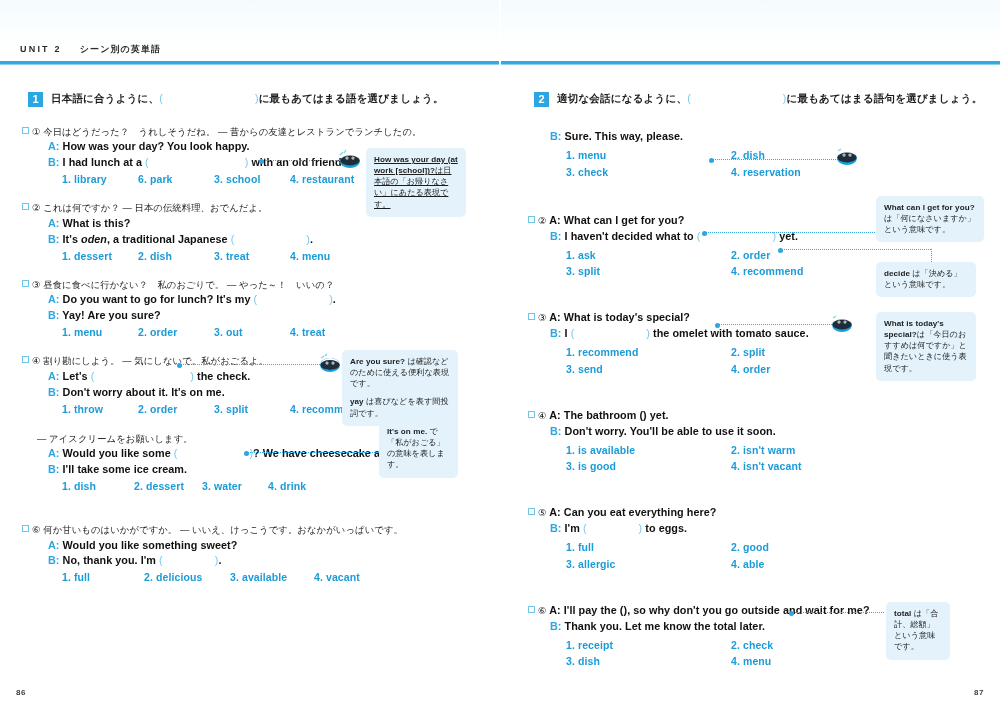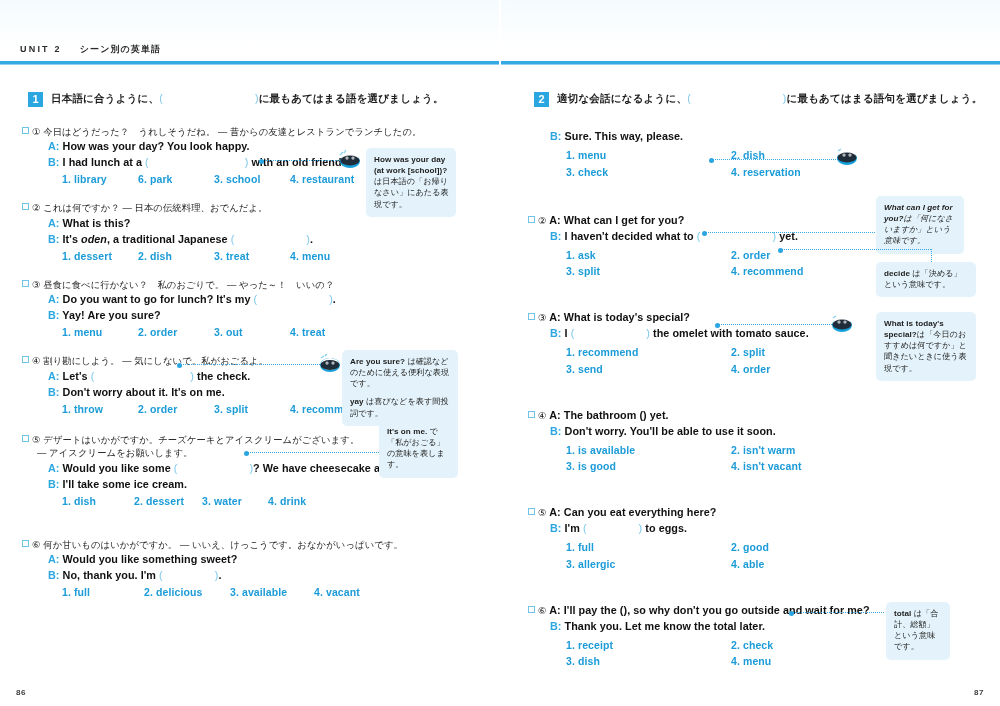--- a/index.html
+++ b/index.html
@@ -265,24 +265,20 @@
       </div>
       <div class="opts opts-row wide">
         <span class="opt">1. throw</span>
         <span class="opt">2. order</span>
         <span class="opt">3. split</span>
         <span class="opt">4. recommend</span>
       </div>
     </div>
 
     <div class="item" style="margin-top:18px;">
-      <div class="q-jp">
-        <span class="cbox"></span><span class="circnum">⑤</span>
-        <span>デザートはいかがですか。チーズケーキとアイスクリームがございます。</span>
-      </div>
       <div class="q-jp q-jp-cont">
         <span>― アイスクリームをお願いします。</span>
       </div>
       <div class="line">
         <span class="spk">A:</span>
         <span>Would you like some</span>
         <span class="paren">(</span><span class="blank-m"></span><span class="paren">)</span><span>?  We have cheesecake and ice cream.</span>
       </div>
       <div class="line">
         <span class="spk">B:</span>
@@ -447,21 +443,21 @@
       <ellipse cx="12" cy="13" rx="10" ry="7" fill="#15a0dc"></ellipse>
       <ellipse cx="12" cy="11" rx="9" ry="6" fill="#ffffff"></ellipse>
       <ellipse cx="12" cy="12.5" rx="9.5" ry="5" fill="#1f2d3a"></ellipse>
       <circle cx="9" cy="10" r="1.5" fill="#ffffff"></circle>
       <circle cx="15" cy="10" r="1.5" fill="#ffffff"></circle>
       <circle cx="9" cy="10" r="0.7" fill="#1f2d3a"></circle>
       <circle cx="15" cy="10" r="0.7" fill="#1f2d3a"></circle>
       <path d="M2 7 l3 -3 M6 5 l2 -3" stroke="#7fd0f0" stroke-width="1.2" fill="none"></path>
     </svg>
   </div>
-  <div class="note" style="left:366px; top:148px; width:90px;">
+  <div class="note" style="left:366px; top:148px; width:100px;text-decoration:underline;">
     <p><span class="en">How was your day (at work [school])?</span><span>は日本語の「お帰りなさい」にあたる表現です。</span></p>
   </div>
 
   <div class="leader" style="left:180px; top:364px; width:140px;"></div>
   <div class="mascot" style="left:318px; top:352px;">
     <svg width="24" height="21" viewBox="0 0 24 21">
       <ellipse cx="12" cy="13" rx="10" ry="7" fill="#15a0dc"></ellipse>
       <ellipse cx="12" cy="12" rx="9" ry="6" fill="#ffffff"></ellipse>
       <ellipse cx="12" cy="13" rx="9.5" ry="5" fill="#1f2d3a"></ellipse>
       <circle cx="9" cy="11" r="1.5" fill="#ffffff"></circle>
@@ -489,21 +485,21 @@
       <ellipse cx="12" cy="12.5" rx="9.5" ry="5" fill="#1f2d3a"></ellipse>
       <circle cx="9" cy="10" r="1.5" fill="#ffffff"></circle>
       <circle cx="15" cy="10" r="1.5" fill="#ffffff"></circle>
       <circle cx="9" cy="10" r="0.7" fill="#1f2d3a"></circle>
       <circle cx="15" cy="10" r="0.7" fill="#1f2d3a"></circle>
       <path d="M3 6 l3 -2" stroke="#7fd0f0" stroke-width="1.2" fill="none"></path>
     </svg>
   </div>
 
   <div class="leader" style="left:705px; top:232px; width:170px;"></div>
-  <div class="note" style="left:876px; top:196px; width:88px;font-style:italic;">
+  <div class="note" style="left:876px; top:196px; width:108px;">
     <p><span class="en">What can I get for you?</span><span>は「何になさいますか」という意味です。</span></p>
   </div>
   <div class="leader" style="left:781px; top:249px; width:150px;"></div>
   <div class="leader-v" style="left:931px; top:249px; height:17px;"></div>
   <div class="note" style="left:876px; top:262px; width:100px;">
     <p><span class="en">decide</span> <span>は「決める」という意味です。</span></p>
   </div>
 
   <div class="leader" style="left:718px; top:324px; width:116px;"></div>
   <div class="mascot" style="left:830px; top:312px;">

